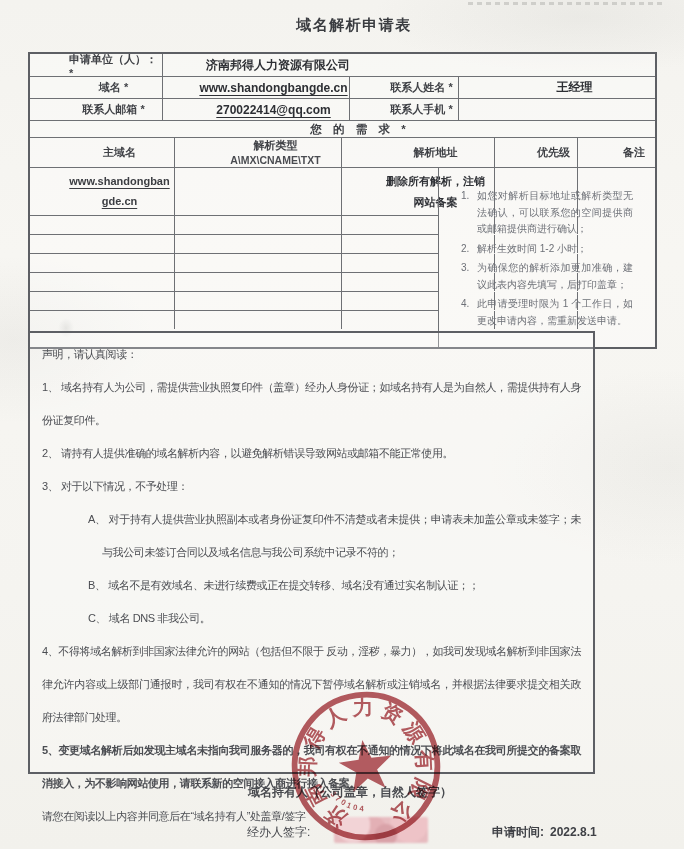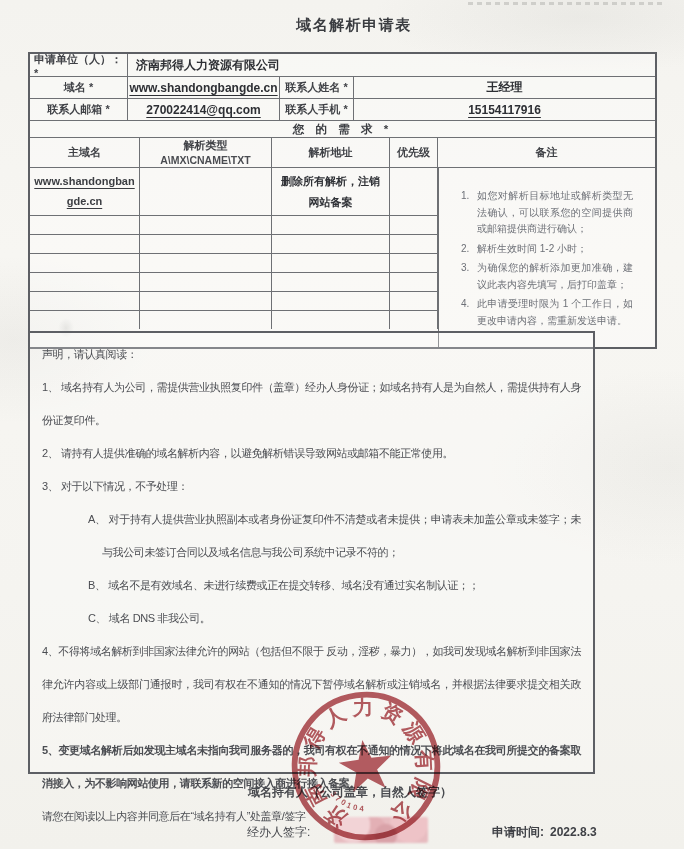--- a/index.html
+++ b/index.html
@@ -14,21 +14,21 @@
     color:#3b3d42;
   }
   .title{position:absolute;top:16px;left:12px;width:100%;text-align:center;
     font-size:15px;font-weight:700;letter-spacing:1.5px;color:#3a3c40;}
   
   .main-table{position:absolute;left:28px;top:52px;width:629px;
     border:2px solid #5d5f64;background:rgba(255,255,255,.35);box-sizing:border-box;}
   .row{display:flex;box-sizing:border-box;}
   .row + .row{border-top:1px solid #6e7074;}
   .cell{box-sizing:border-box;display:flex;align-items:center;justify-content:center;
-    padding:1px 4px;overflow:hidden;}
+    padding:1px 4px;overflow:hidden;margin-left:35px;}
   .cell.bR{border-right:1px solid #6e7074;}
   .lbl{font-size:11px;font-weight:700;color:#404247;}
   .val{font-size:12px;font-weight:700;color:#2d2f34;}
   .und{text-decoration:underline;text-underline-offset:3px;text-decoration-thickness:1px;}
   .h22{height:22px;} .h17{height:17px;} .h30{height:30px;} .h47{height:47px;} .h19{height:19px;}
   .w-label{width:98px;flex:none;}
   .w-dom{width:152px;flex:none;}
   .w-contact{width:74px;flex:none;}
   .flex1{flex:1;}
   .left-align{justify-content:flex-start;padding-left:8px;}
@@ -99,21 +99,20 @@
       <div class="cell bR w-label lbl">域名 *</div>
       <div class="cell bR w-dom val und">www.shandongbangde.cn</div>
       <div class="cell bR w-contact lbl">联系人姓名 *</div>
       <div class="cell flex1 val">王经理</div>
     </div>
 
     <div class="row h22">
       <div class="cell bR w-label lbl">联系人邮箱 *</div>
       <div class="cell bR w-dom val und">270022414@qq.com</div>
       <div class="cell bR w-contact lbl">联系人手机 *</div>
-      <div class="cell flex1 val und">15154117916</div>
     </div>
 
     <div class="row h17">
       <div class="cell flex1 needs">您 的 需 求 *</div>
     </div>
 
     <div class="row h30">
       <div class="cell bR w-c1 hdr">主域名</div>
       <div class="cell bR w-c2 hdr">
         <div>解析类型</div>
@@ -192,21 +191,21 @@
     <p class="decl-bold">5、变更域名解析后如发现主域名未指向我司服务器的，我司有权在不通知的情况下将此域名在我司所提交的备案取消接入，为不影响网站使用，请联系新的空间接入商进行接入备案。</p>
     <p class="decl-close">请您在阅读以上内容并同意后在“域名持有人”处盖章/签字</p>
   </div>
 
   <div class="holder-line">域名持有人（公司盖章，自然人签字）</div>
 
   <div class="signer-row">经办人签字:</div>
   <div class="redaction"></div>
 
   <div class="date-row">
-    <span>申请时间:</span><span class="dv">2022.8.3</span>
+    <span>申请时间:</span><span class="dv">2022.8.1</span>
   </div>
 
   <svg class="seal" viewBox="0 0 200 200">
     <defs>
       <path id="ring" d="M 100,163 A 63,63 0 1 1 100.02,163"></path>
       <path id="codearc" d="M 52,128 A 56,56 0 0 0 95,155"></path>
     </defs>
     <circle cx="100" cy="100" r="87" fill="none" stroke="#ad454c" stroke-width="7"></circle>
     <text font-size="25" font-weight="700" fill="#ad454c" letter-spacing="7">
       <textPath href="#ring" startOffset="30">济南邦得人力资源有限公司</textPath>

